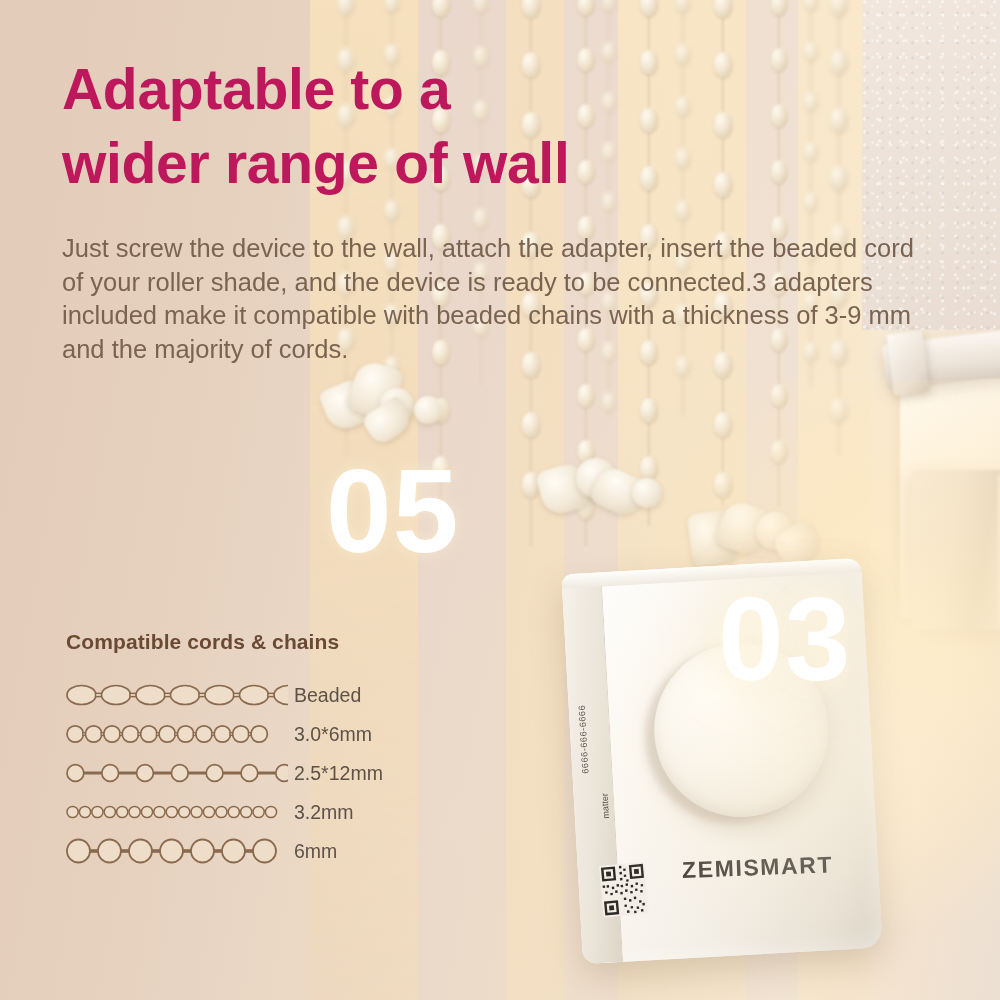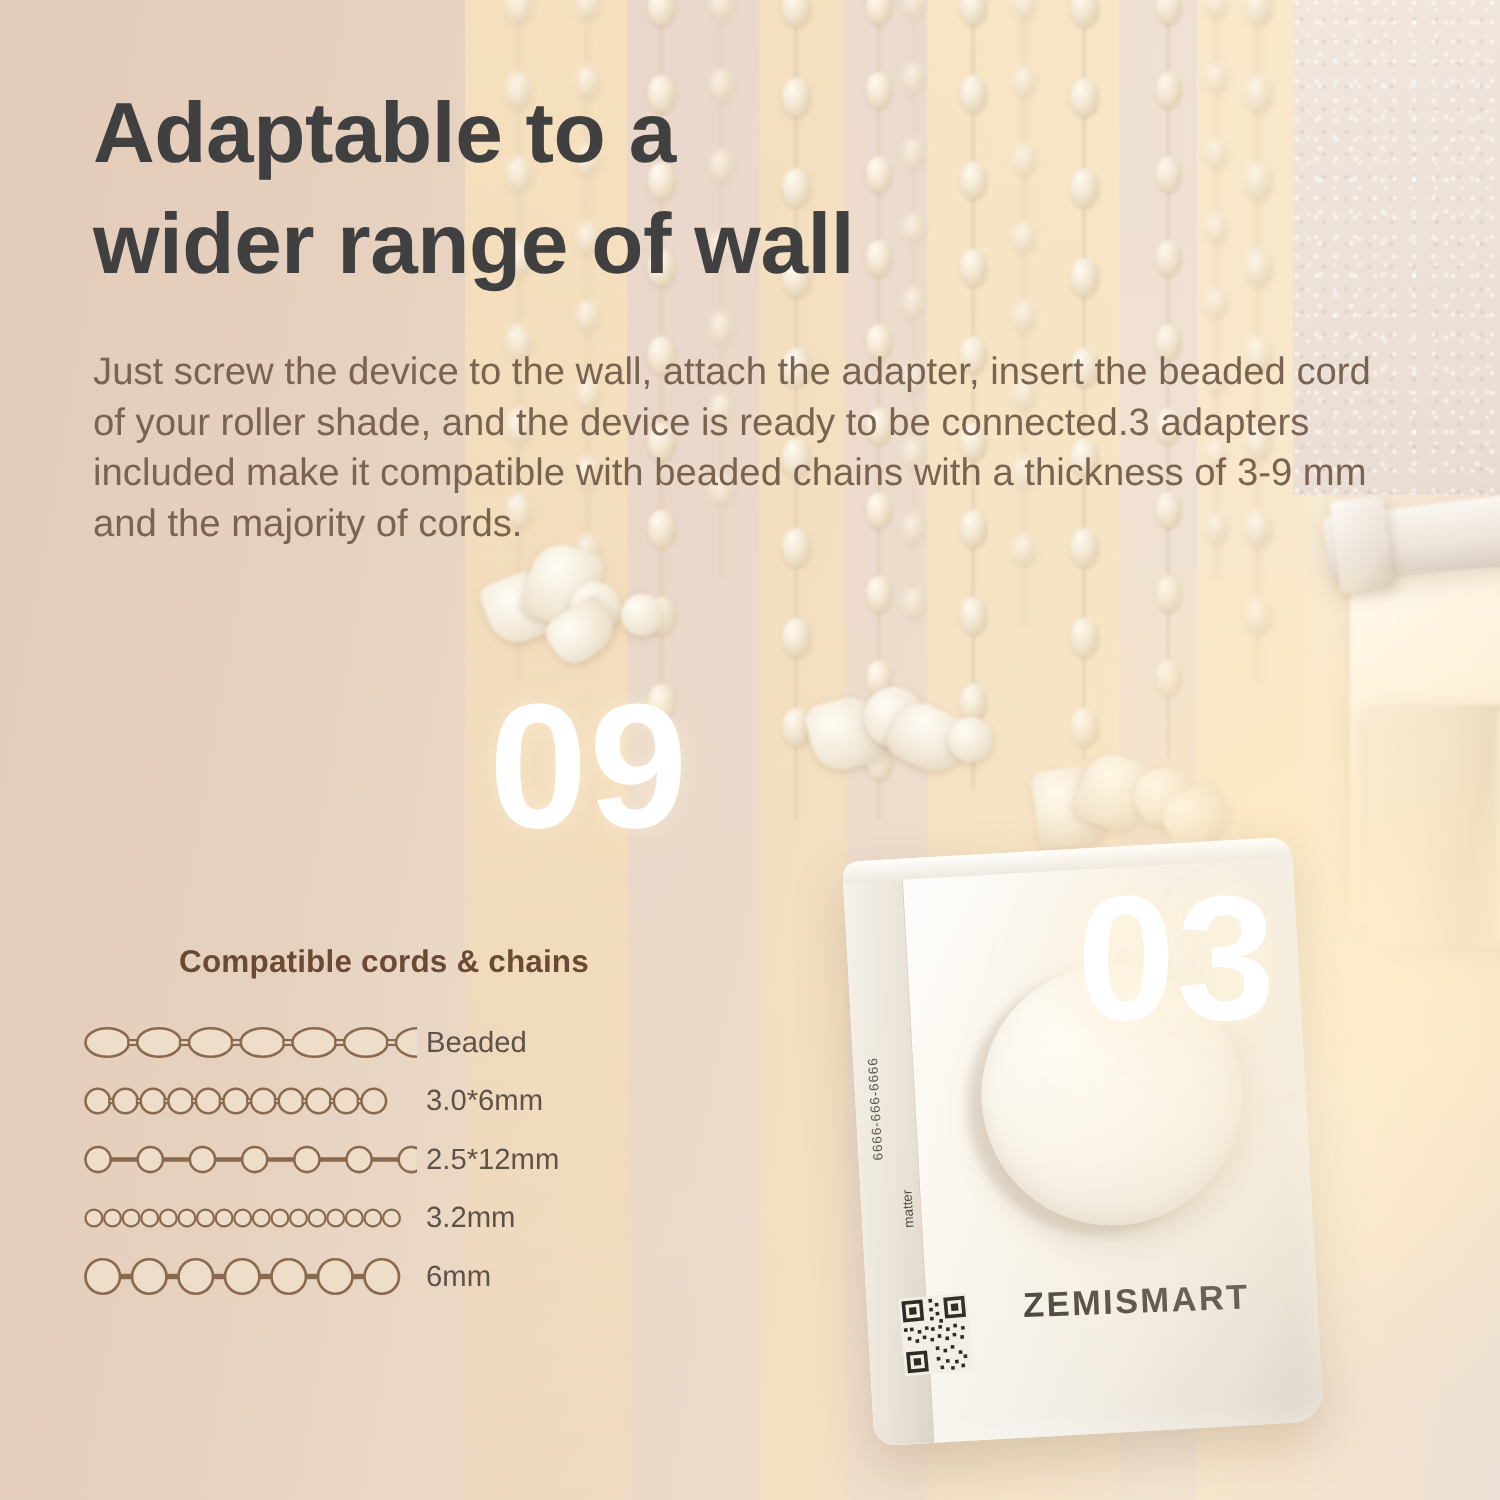--- a/index.html
+++ b/index.html
@@ -189,21 +189,21 @@
     font-size:9px; color:#4a443e;
     transform:rotate(-90deg); transform-origin:left top;
     white-space:nowrap;
   }
 
   
   .headline {
     position:absolute; left:62px; top:52px;
     width:700px;
     font-size:57px; font-weight:700; line-height:1.30;
-    color:#404040;
+    color:#be185d;
     letter-spacing:-.3px;
   }
   .headline span { display:block; }
 
   .body-copy {
     position:absolute; left:62px; top:232px;
     width:860px;
     font-size:25.5px; line-height:1.32;
     color:#7a6451;
   }
@@ -217,21 +217,21 @@
     letter-spacing:1px;
   }
   .step-01 { left:326px; top:452px; font-size:118px;
     text-shadow:0 0 16px rgba(255,244,214,.55); }
   .step-02 { left:534px; top:520px; font-size:118px;
     text-shadow:0 0 18px rgba(255,240,206,.6); }
   .step-03 { left:718px; top:580px; font-size:118px;
     text-shadow:0 0 30px rgba(255,246,222,.95), 0 0 60px rgba(255,240,205,.7); }
 
   
-  .compat { position:absolute; left:56px; top:630px; width:400px;text-align:center; }
+  .compat { position:absolute; left:66px; top:630px; width:400px; }
   .compat-title {
     font-size:21px; font-weight:700; color:#6b4a35; letter-spacing:.1px;
     margin-bottom:22px;
   }
   .crow { display:flex; align-items:center; height:38px; margin-bottom:1px; }
   .crow .chainart { width:222px; height:30px; }
   .crow .clabel { font-size:19.5px; color:#5e5248; margin-left:6px; }
 
   .chainline { display:block; }
 </style>
@@ -499,21 +499,21 @@
 
   <div class="glow-soft"></div>
 
   <div class="headline">
     <span>Adaptable to a</span>
     <span>wider range of wall</span>
   </div>
 
   <div class="body-copy">Just screw the device to the wall, attach the adapter, insert the beaded cord of your roller shade, and the device is ready to be connected.3 adapters included make it compatible with beaded chains with a thickness of 3-9 mm and the majority of cords.</div>
 
-  <div class="stepnum step-01">09</div>
+  <div class="stepnum step-01">05</div>
   <div class="stepnum step-03">03</div>
 
   <div class="compat">
     <div class="compat-title">Compatible cords &amp; chains</div>
     <div id="compat-rows">
         <div class="crow">
           <div class="chainart">
             <svg class="chainline" width="222" height="30" viewBox="0 0 222 30">
               <ellipse cx="15.5" cy="15" rx="14.5" ry="9.5" fill="#eeddc8" stroke="#8a6a4e" stroke-width="1.7"></ellipse>
               <rect x="29.5" y="13.4" width="6.5" height="3.2" fill="#eeddc8" stroke="#8a6a4e" stroke-width="1.5"></rect>

